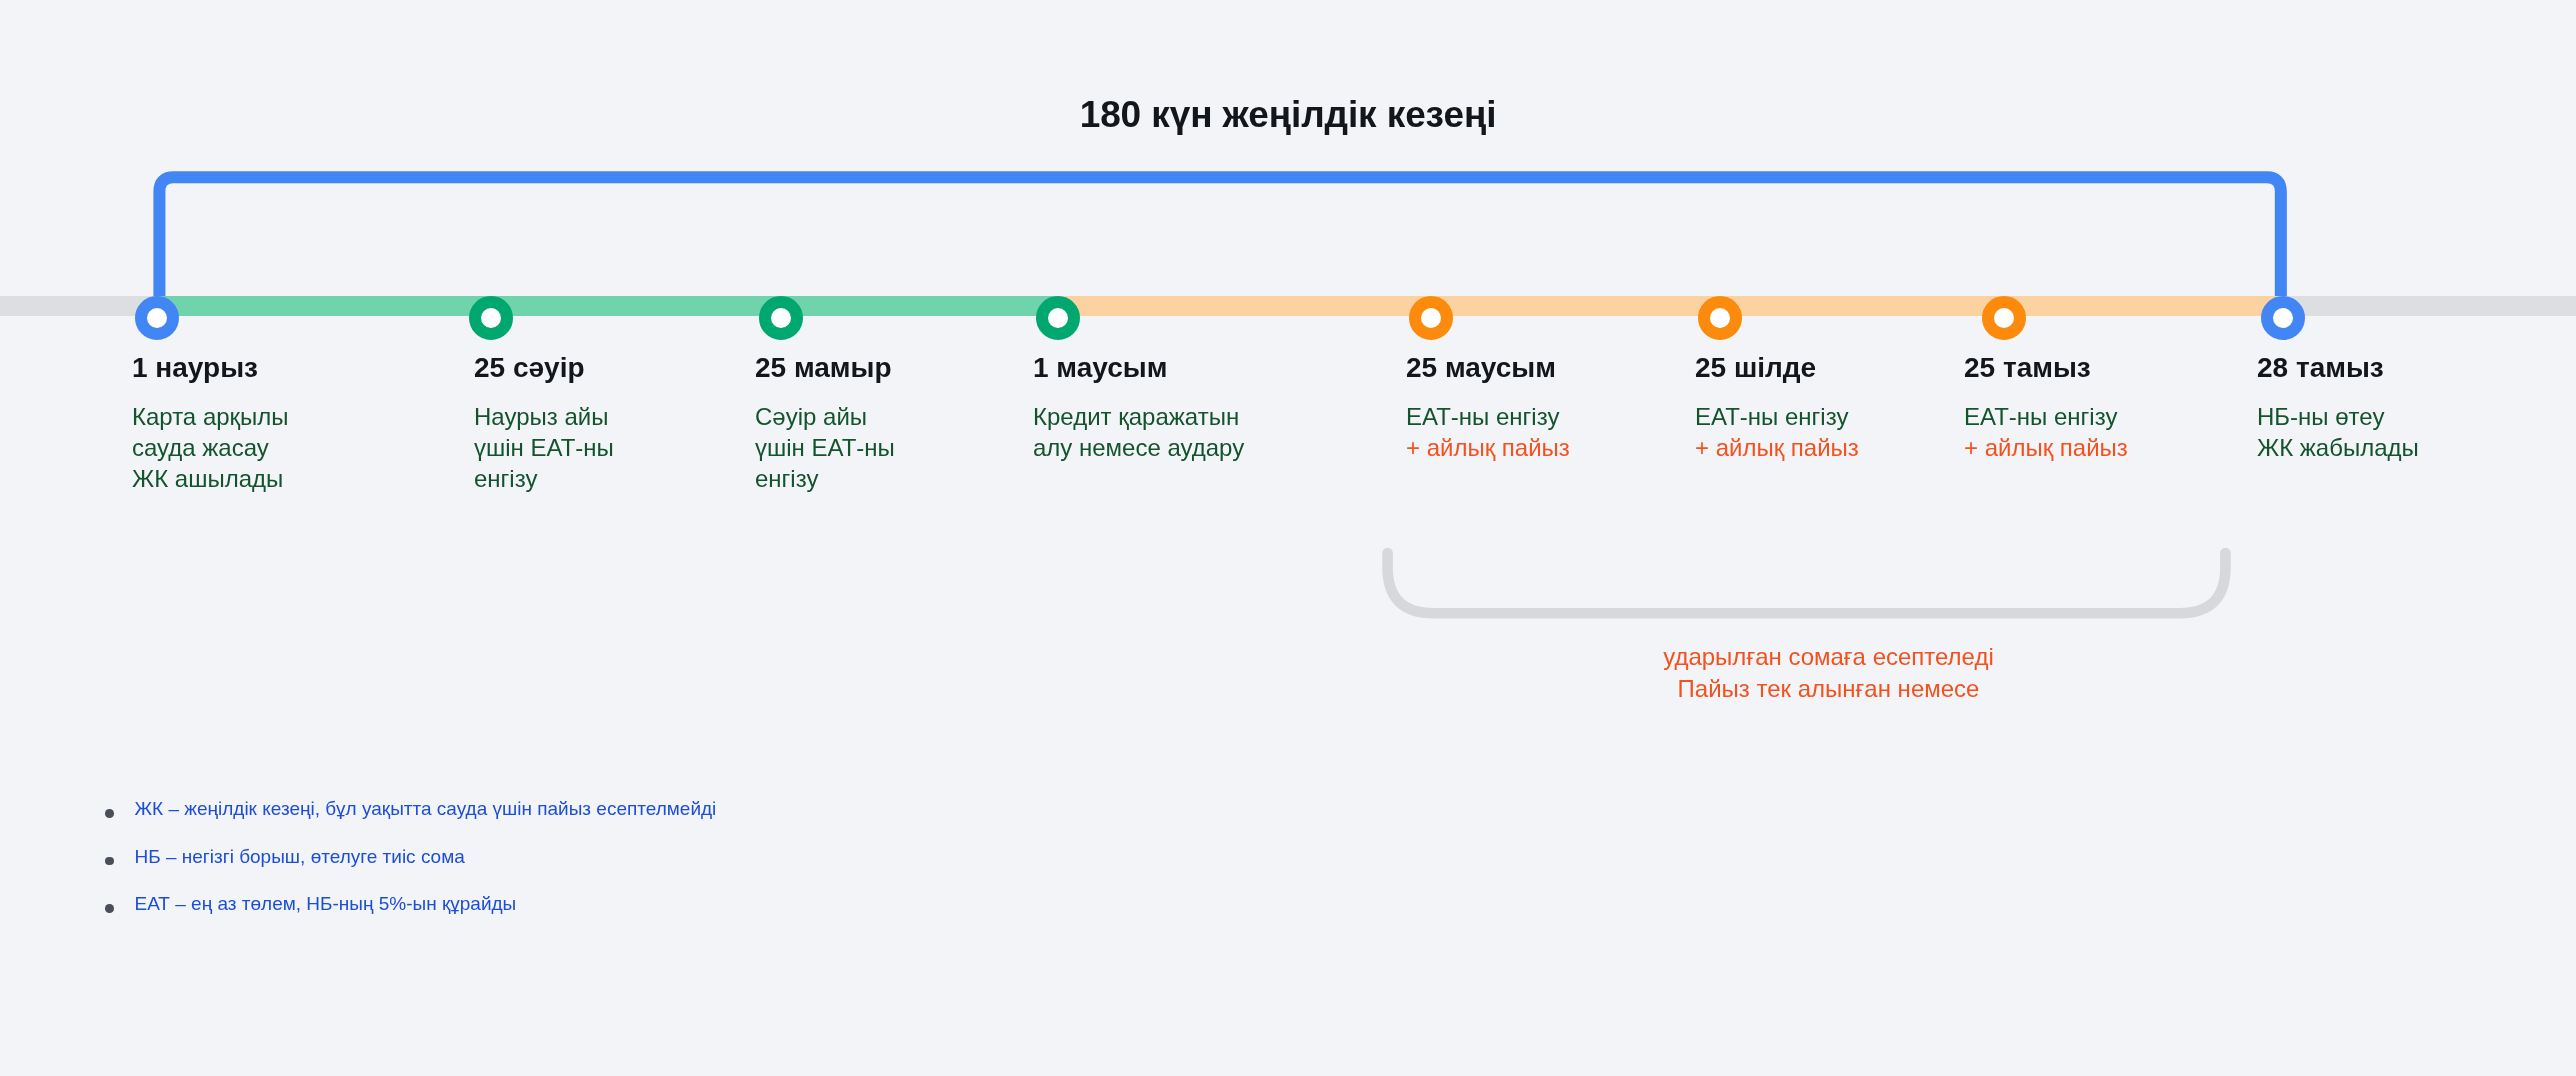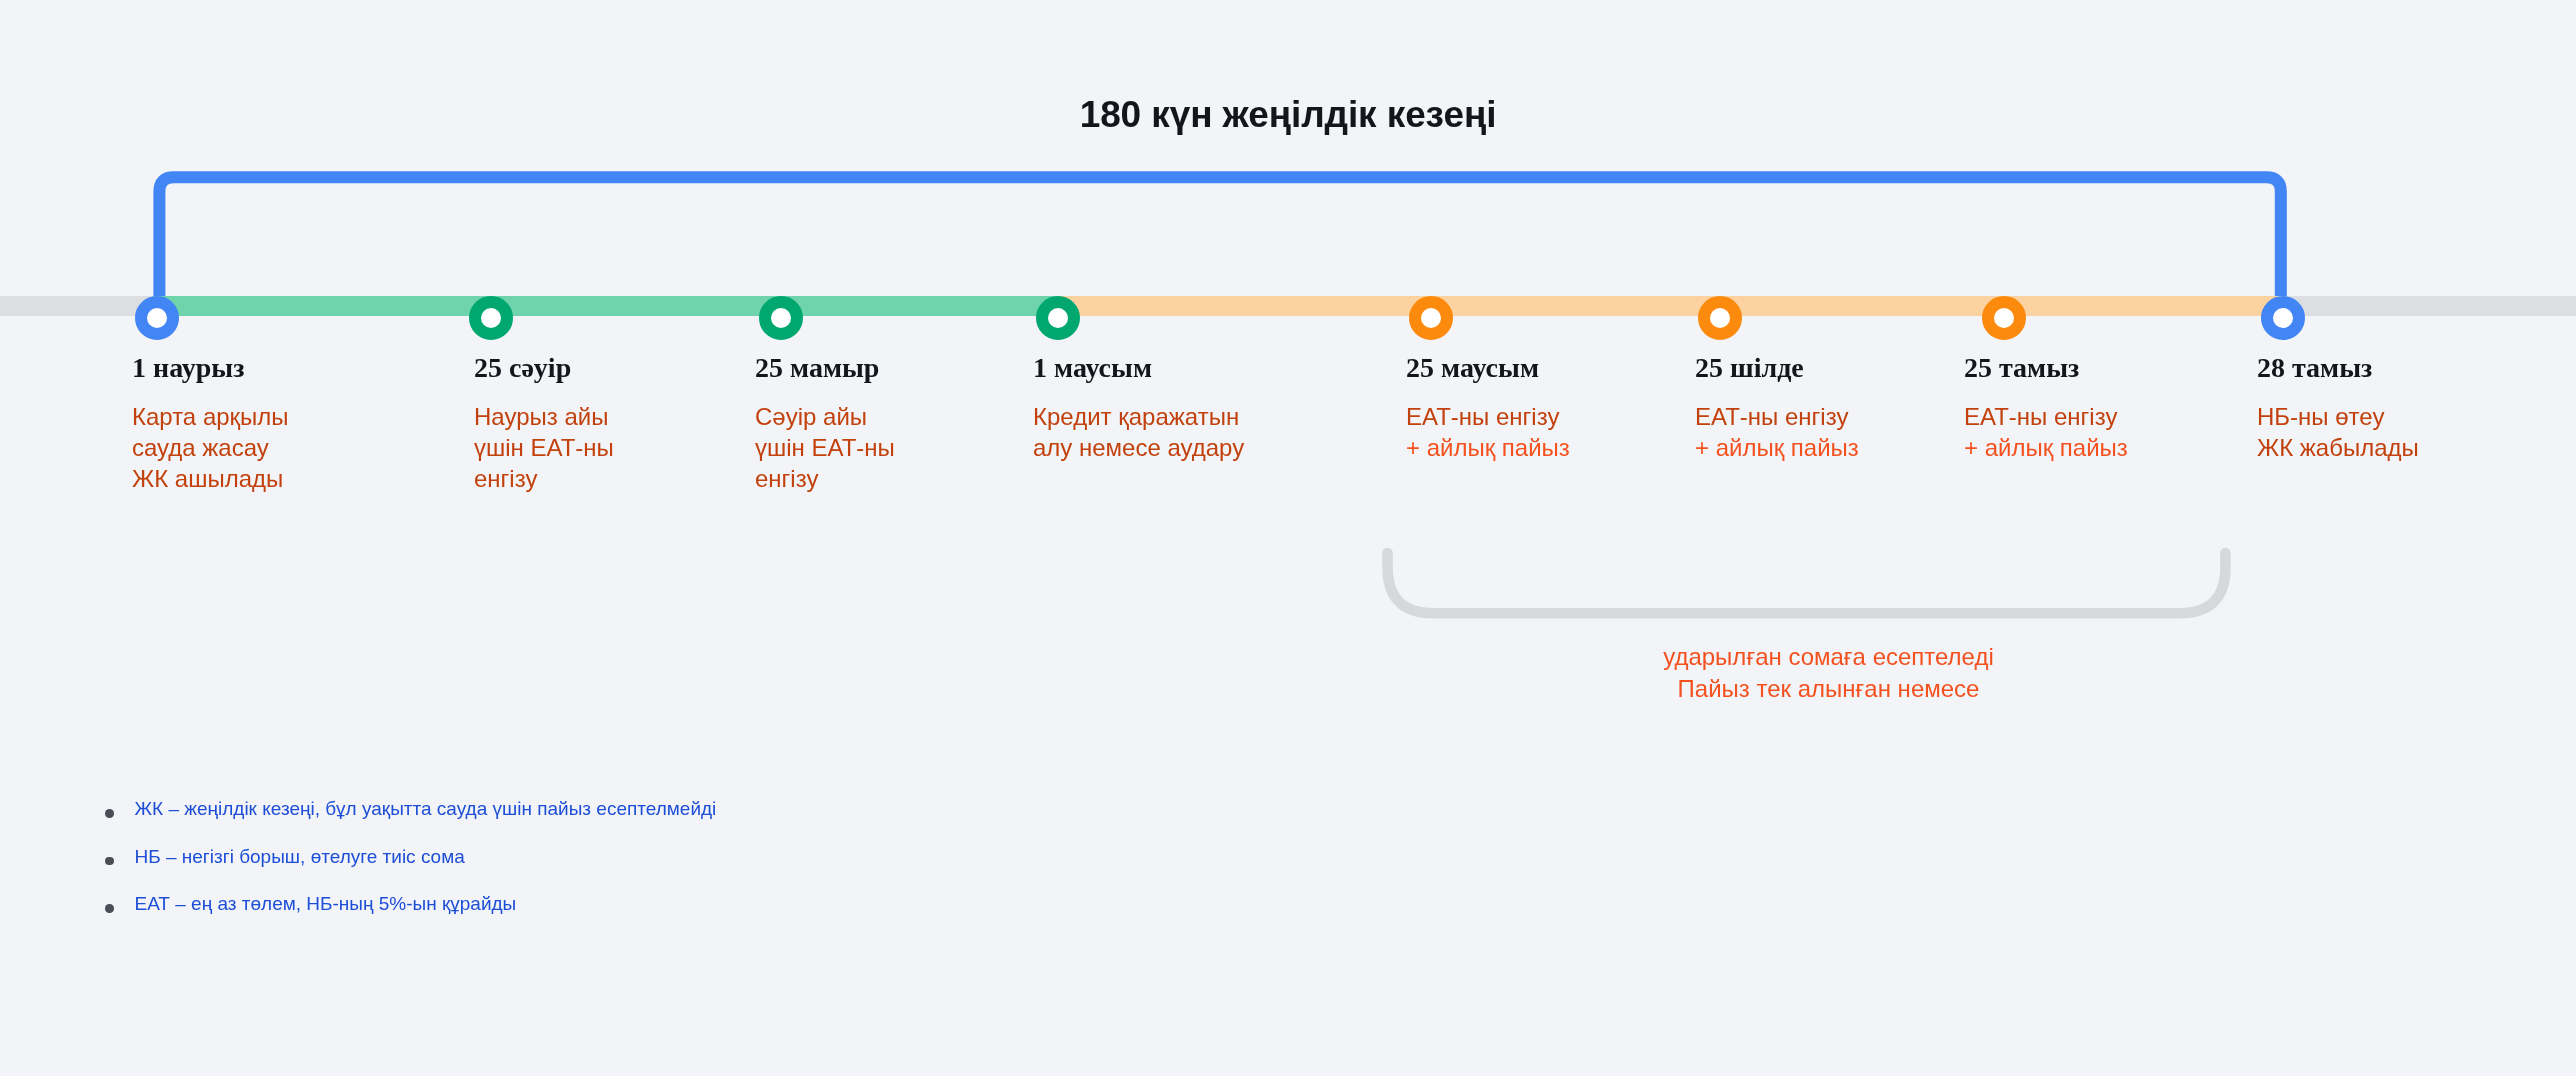--- a/index.html
+++ b/index.html
@@ -89,25 +89,24 @@
     position: absolute;
     top: 0;
   }
   .step-date {
     font-size: 28px;
     font-weight: bold;
     color: #13161A;
     line-height: 1.0;
     white-space: nowrap;
     margin-bottom: 19px;
-    font-family: Liberation Serif, serif;
   }
   .step-desc {
     font-size: 24px;
-    color: #c2410c;
+    color: #14532d;
     line-height: 1.30;
   }
   .step-accent {
     font-size: 24px;
     color: #F4511E;
     line-height: 1.30;
   }
 
   
   .low-bracket {

